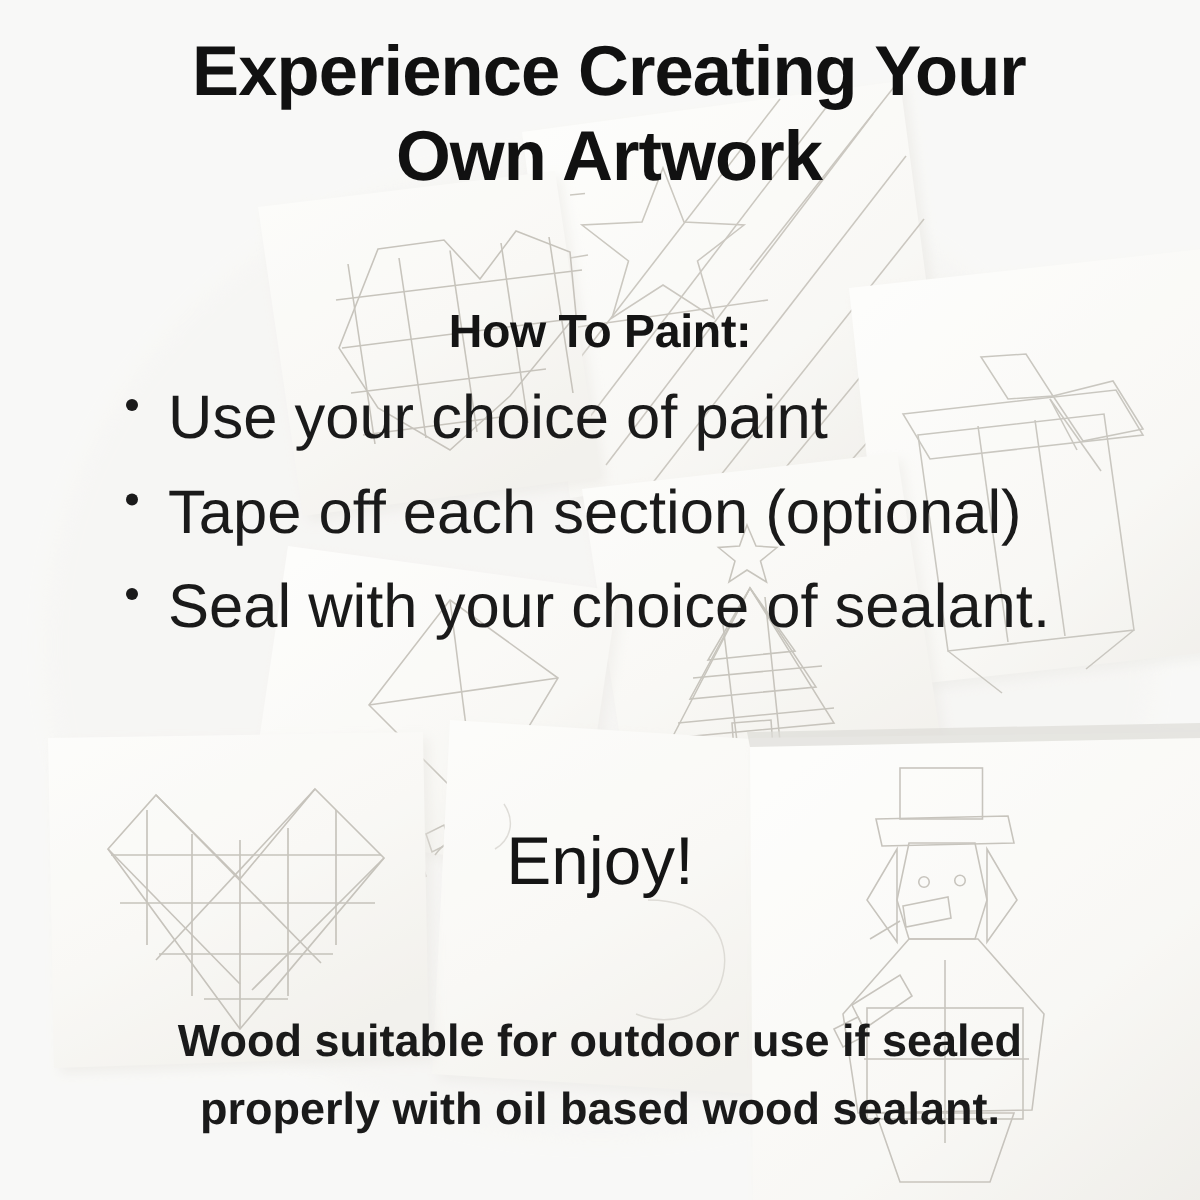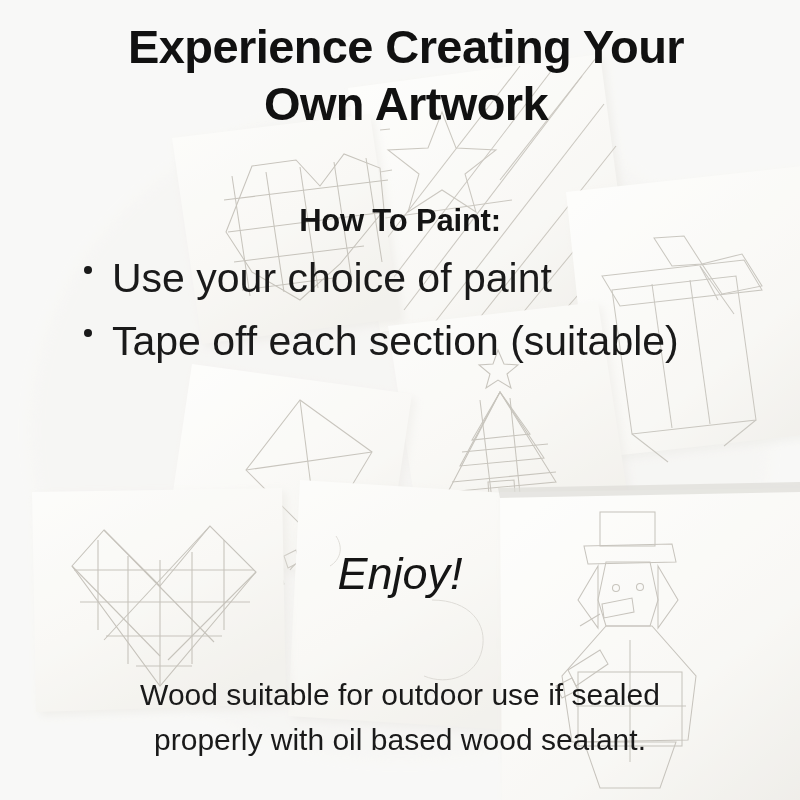--- a/index.html
+++ b/index.html
@@ -94,33 +94,32 @@
   .enjoy {
     position: absolute;
     left: 230px;
     top: 549px;
     width: 340px;
     text-align: center;
     font-size: 45px;
     line-height: 1.1;
     color: #151515;
     font-weight: 300;
-    font-style: italic;
   }
 
   .footnote {
     position: absolute;
     left: 30px;
     top: 672px;
     width: 740px;
     text-align: center;
     font-size: 30px;
     line-height: 1.5;
     color: #1a1a1a;
-    font-weight: 400;
+    font-weight: 700;
     white-space: pre-line;
   }
 </style>
 </head>
 <body>
 
 <div id="stage">
 
   <div id="photo">
     <svg viewBox="0 0 800 800" xmlns="http://www.w3.org/2000/svg">
@@ -315,21 +314,25 @@
 
     <div class="subhead">How To Paint:</div>
 
     <ul class="steps">
       <li>
         <span class="dot"></span>
         <span>Use your choice of paint</span>
       </li>
       <li>
         <span class="dot"></span>
-        <span>Tape off each section (suitable)</span>
+        <span>Tape off each section (optional)</span>
+      </li>
+      <li>
+        <span class="dot"></span>
+        <span>Seal with your choice of sealant.</span>
       </li>
     </ul>
 
     <div class="enjoy">Enjoy!</div>
 
     <div class="footnote">Wood suitable for outdoor use if sealed
 properly with oil based wood sealant.</div>
 
   </div>
 </div>

